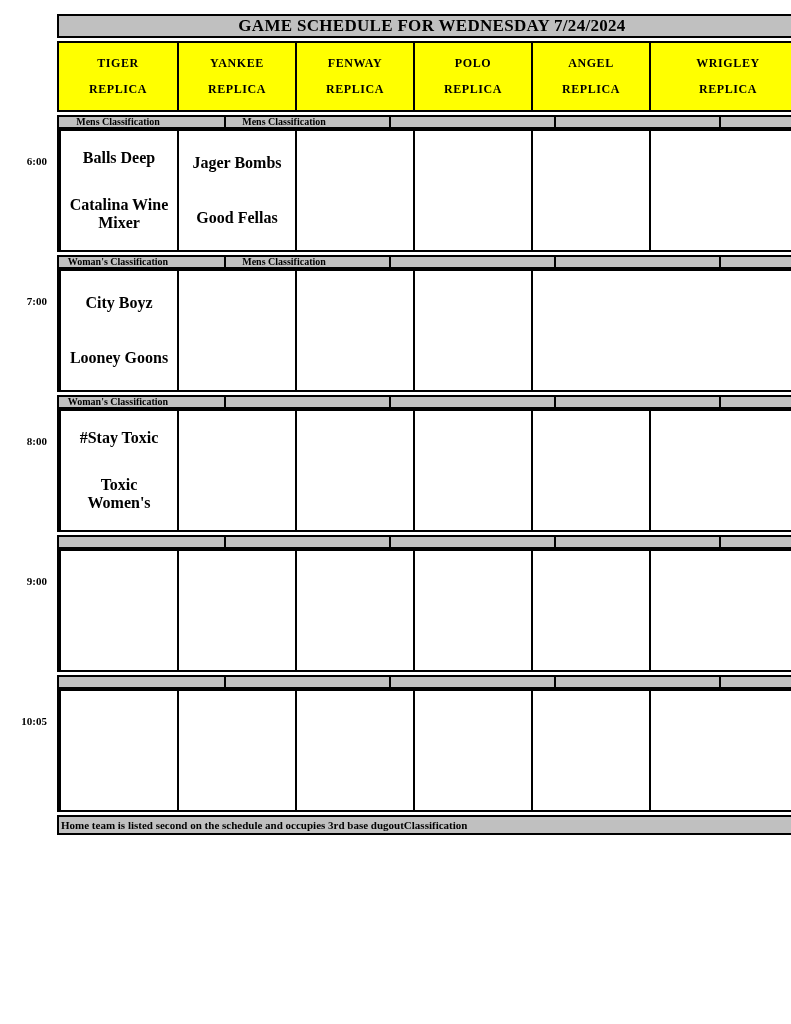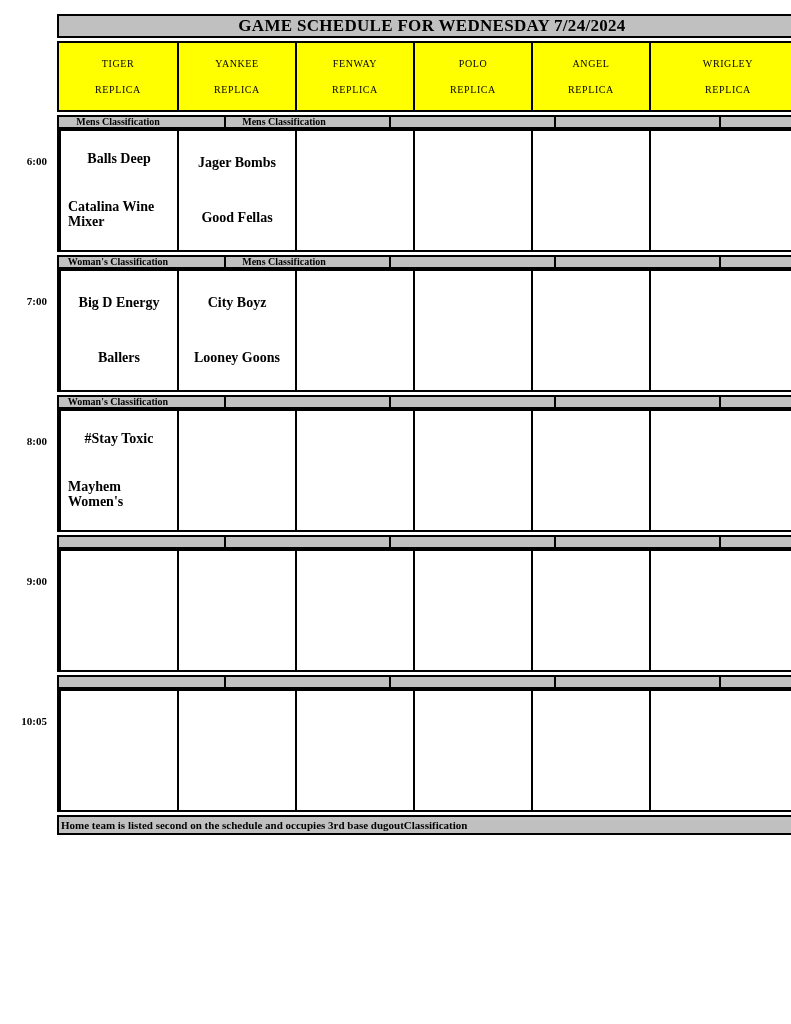--- a/index.html
+++ b/index.html
@@ -13,38 +13,38 @@
     text-align: center; font-weight: bold; font-size: 17px; line-height: 19px;
     letter-spacing: 0.3px;
   }
 
   .grid6 { display: grid; grid-template-columns: 118px 118px 118px 118px 118px 1fr; }
 
   .header-row { margin-top: 3px; height: 71px; background: #FFFF00; border: 2px solid #000; }
   .header-cell {
     border-left: 2px solid #000;
     display: flex; flex-direction: column; justify-content: space-around; align-items: center;
-    font-weight: normal; font-size: 10px; letter-spacing: 0.6px; padding: 7px 0;
+    font-weight: bold; font-size: 12px; letter-spacing: 0.6px; padding: 7px 0;
   }
   .header-cell:first-child, .strip-cell:first-child, .game-cell:first-child { border-left: none; }
 
   .strip { margin-top: 3px; height: 14px; background: #C0C0C0; border: 2px solid #000; gap: 47px; }
   .strip-cell {
     border-left: 2px solid #000;
     font-size: 10px; font-weight: bold; text-align: center; line-height: 10px;
     white-space: nowrap; overflow: hidden;
   }
 
   .games { position: relative; height: 123px; background: #fff; border: 2px solid #000; }
   .game-cell {
     border-left: 2px solid #000;
     display: flex; flex-direction: column; justify-content: space-around; align-items: center;
     padding: 4px 0;
   }
-  .team { font-weight: bold; font-size: 14px; line-height: 1.12; text-align: left; max-width: 102px; }
+  .team { font-weight: bold; font-size: 16px; line-height: 1.12; text-align: center; max-width: 102px; }
 
   .time-label {
     position: absolute; right: 100%; margin-right: 12px; top: 24px;
     font-size: 11px; font-weight: bold; white-space: nowrap;
   }
 
   .footer-bar {
     margin-top: 3px; height: 20px; background: #C0C0C0; border: 2px solid #000;
     display: flex; align-items: center;
     padding: 0 12px 0 2px; font-size: 11px; font-weight: bold;
@@ -124,24 +124,20 @@
     <div class="strip-cell">Woman's Classification</div>
     <div class="strip-cell">Mens Classification</div>
     <div class="strip-cell"></div>
     <div class="strip-cell"></div>
     <div class="strip-cell"></div>
     <div class="strip-cell"></div>
   </div>
   <div class="games grid6">
     <div class="time-label">7:00</div>
     <div class="game-cell">
-      <div class="team">Big D Energy</div>
-      <div class="team">Ballers</div>
-    </div>
-    <div class="game-cell">
       <div class="team">City Boyz</div>
       <div class="team">Looney Goons</div>
     </div>
     <div class="game-cell">
       <div class="team"></div>
       <div class="team"></div>
     </div>
     <div class="game-cell">
       <div class="team"></div>
       <div class="team"></div>
@@ -161,21 +157,21 @@
     <div class="strip-cell"></div>
     <div class="strip-cell"></div>
     <div class="strip-cell"></div>
     <div class="strip-cell"></div>
     <div class="strip-cell"></div>
   </div>
   <div class="games grid6">
     <div class="time-label">8:00</div>
     <div class="game-cell">
       <div class="team">#Stay Toxic</div>
-      <div class="team">Mayhem Women's</div>
+      <div class="team">Toxic Women's</div>
     </div>
     <div class="game-cell">
       <div class="team"></div>
       <div class="team"></div>
     </div>
     <div class="game-cell">
       <div class="team"></div>
       <div class="team"></div>
     </div>
     <div class="game-cell">

